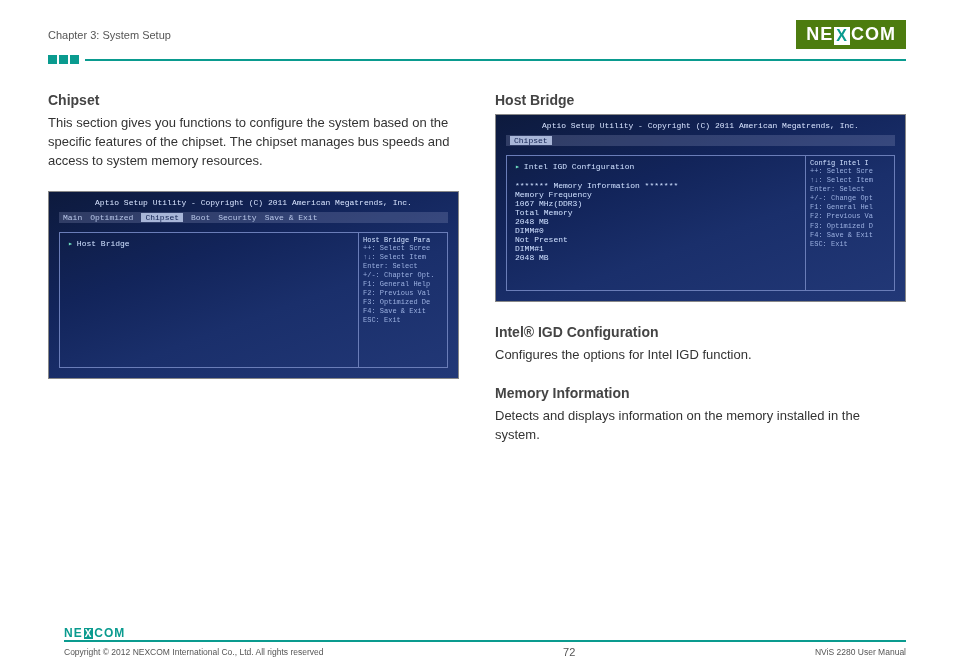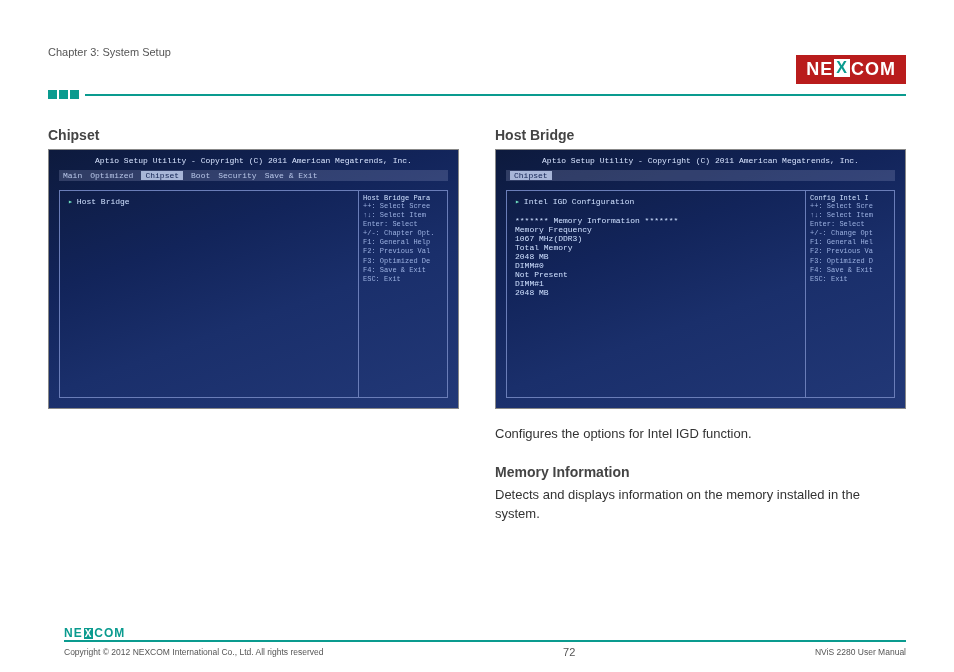--- a/index.html
+++ b/index.html
@@ -18,29 +18,28 @@
     display: flex;
     justify-content: space-between;
     align-items: center;
     margin-bottom: 6px;
   }
   .chapter-title {
     font-size: 11px;
     color: #555;
   }
   .logo-box {
-    background: #b91c1c;
+    background: #4d7c0f;
     color: #fff;
     font-weight: bold;
     font-size: 18px;
     padding: 4px 10px;
     letter-spacing: 1px;
     display: flex;
-    align-items: flex-start;
-    margin-top: 35px;
+    align-items: flex-end;
   }
   .logo-box .x { background:#fff; color:#0a9b8f; padding:0 2px; margin:0 1px; font-size:16px; }
   .squares {
     display: inline-flex;
     gap: 2px;
     margin-right: 6px;
   }
   .squares span {
     width: 9px; height: 9px; background: #0a9b8f; display:inline-block;
   }
@@ -65,26 +64,26 @@
     margin-bottom: 6px;
   }
   .section-text {
     font-size: 13px;
     color: #333;
     line-height: 1.45;
     margin-bottom: 20px;
   }
   .bios-shot {
     width: 100%;
-    height: 260px;
+    height: 188px;
     background: linear-gradient(160deg,#0d1a3d 0%, #12245a 35%, #1a2f6b 60%, #223877 100%);
     position: relative;
     border: 1px solid #888;
     overflow:hidden;
-    margin-bottom: 16px;
+    margin-bottom: 22px;
   }
   .bios-top {
     position:absolute; top:6px; left:0; right:0;
     color:#d8e4ff; font-size:8px; text-align:center; font-family: "Courier New", monospace;
   }
   .bios-menu {
     position:absolute; top:20px; left:10px; right:10px;
     background: rgba(150,160,200,0.25);
     color:#b8c6e8; font-size:8px;
     padding:1px 4px;
@@ -142,20 +141,21 @@
         <span></span>
         <span></span>
       </span>
     <div class="rule"></div>
   </div>
 
   <div class="columns">
 
     <div class="col">
       <div class="section-heading">Chipset</div>
+      <div class="section-text">This section gives you functions to configure the system based on the specific features of the chipset. The chipset manages bus speeds and access to system memory resources.</div>
 
       <div class="bios-shot">
         <div class="bios-top">Aptio Setup Utility - Copyright (C) 2011 American Megatrends, Inc.</div>
         <div class="bios-menu">
           <span>Main</span>
           <span>Optimized</span>
           <span class="sel">Chipset</span>
           <span>Boot</span>
           <span>Security</span>
           <span>Save &amp; Exit</span>
@@ -222,20 +222,21 @@
               <div>F1: General Hel</div>
               <div>F2: Previous Va</div>
               <div>F3: Optimized D</div>
               <div>F4: Save &amp; Exit</div>
               <div>ESC: Exit</div>
             </div>
           </div>
         </div>
       </div>
 
+      <div class="section-heading">Intel® IGD Configuration</div>
       <div class="section-text">Configures the options for Intel IGD function.</div>
 
       <div class="section-heading">Memory Information</div>
       <div class="section-text">Detects and displays information on the memory installed in the system.</div>
     </div>
   </div>
 </div>
 
 <div class="footer">
   <div class="footer-logo">NE<span class="x">X</span>COM</div>

